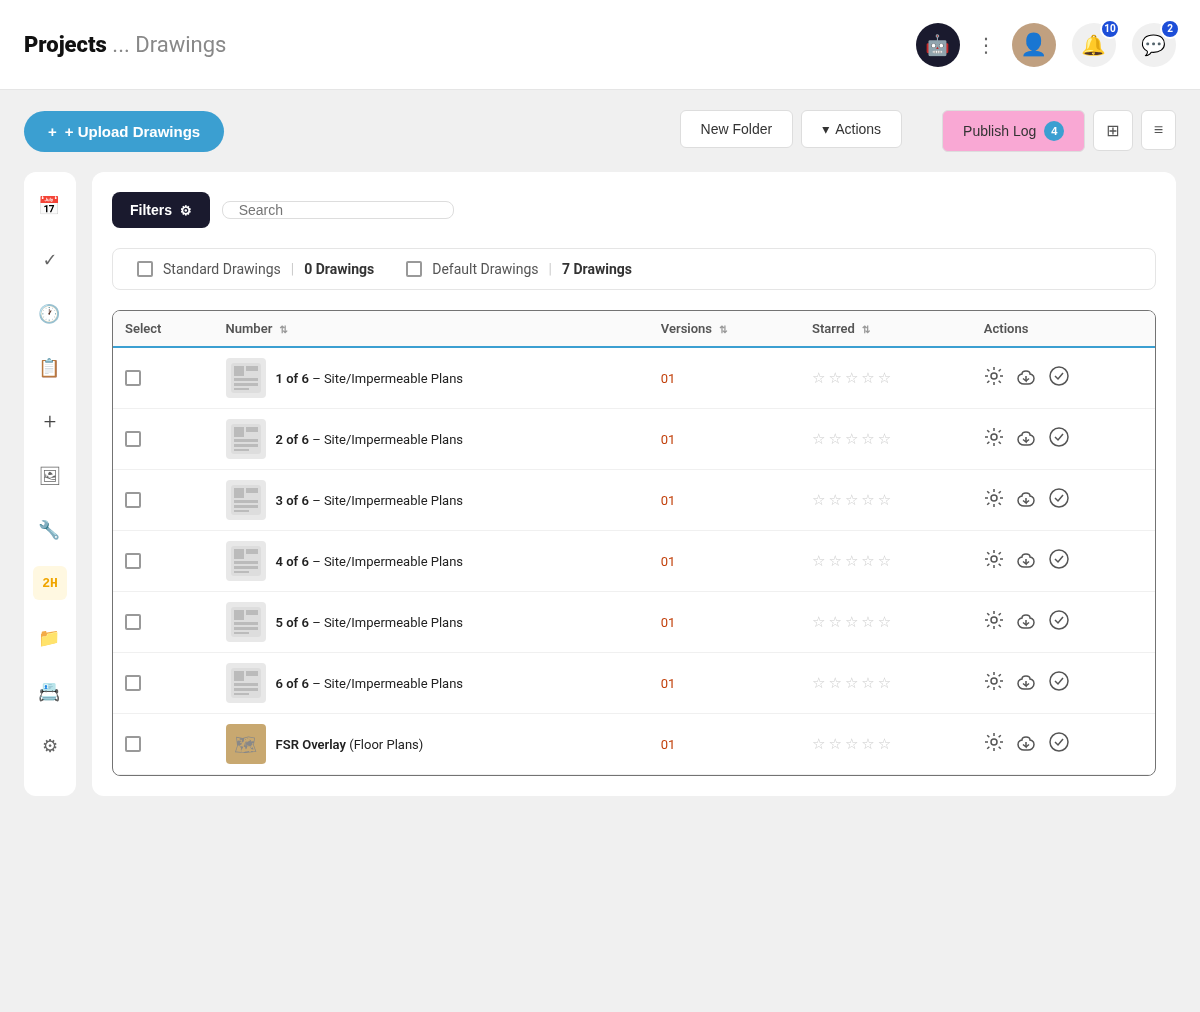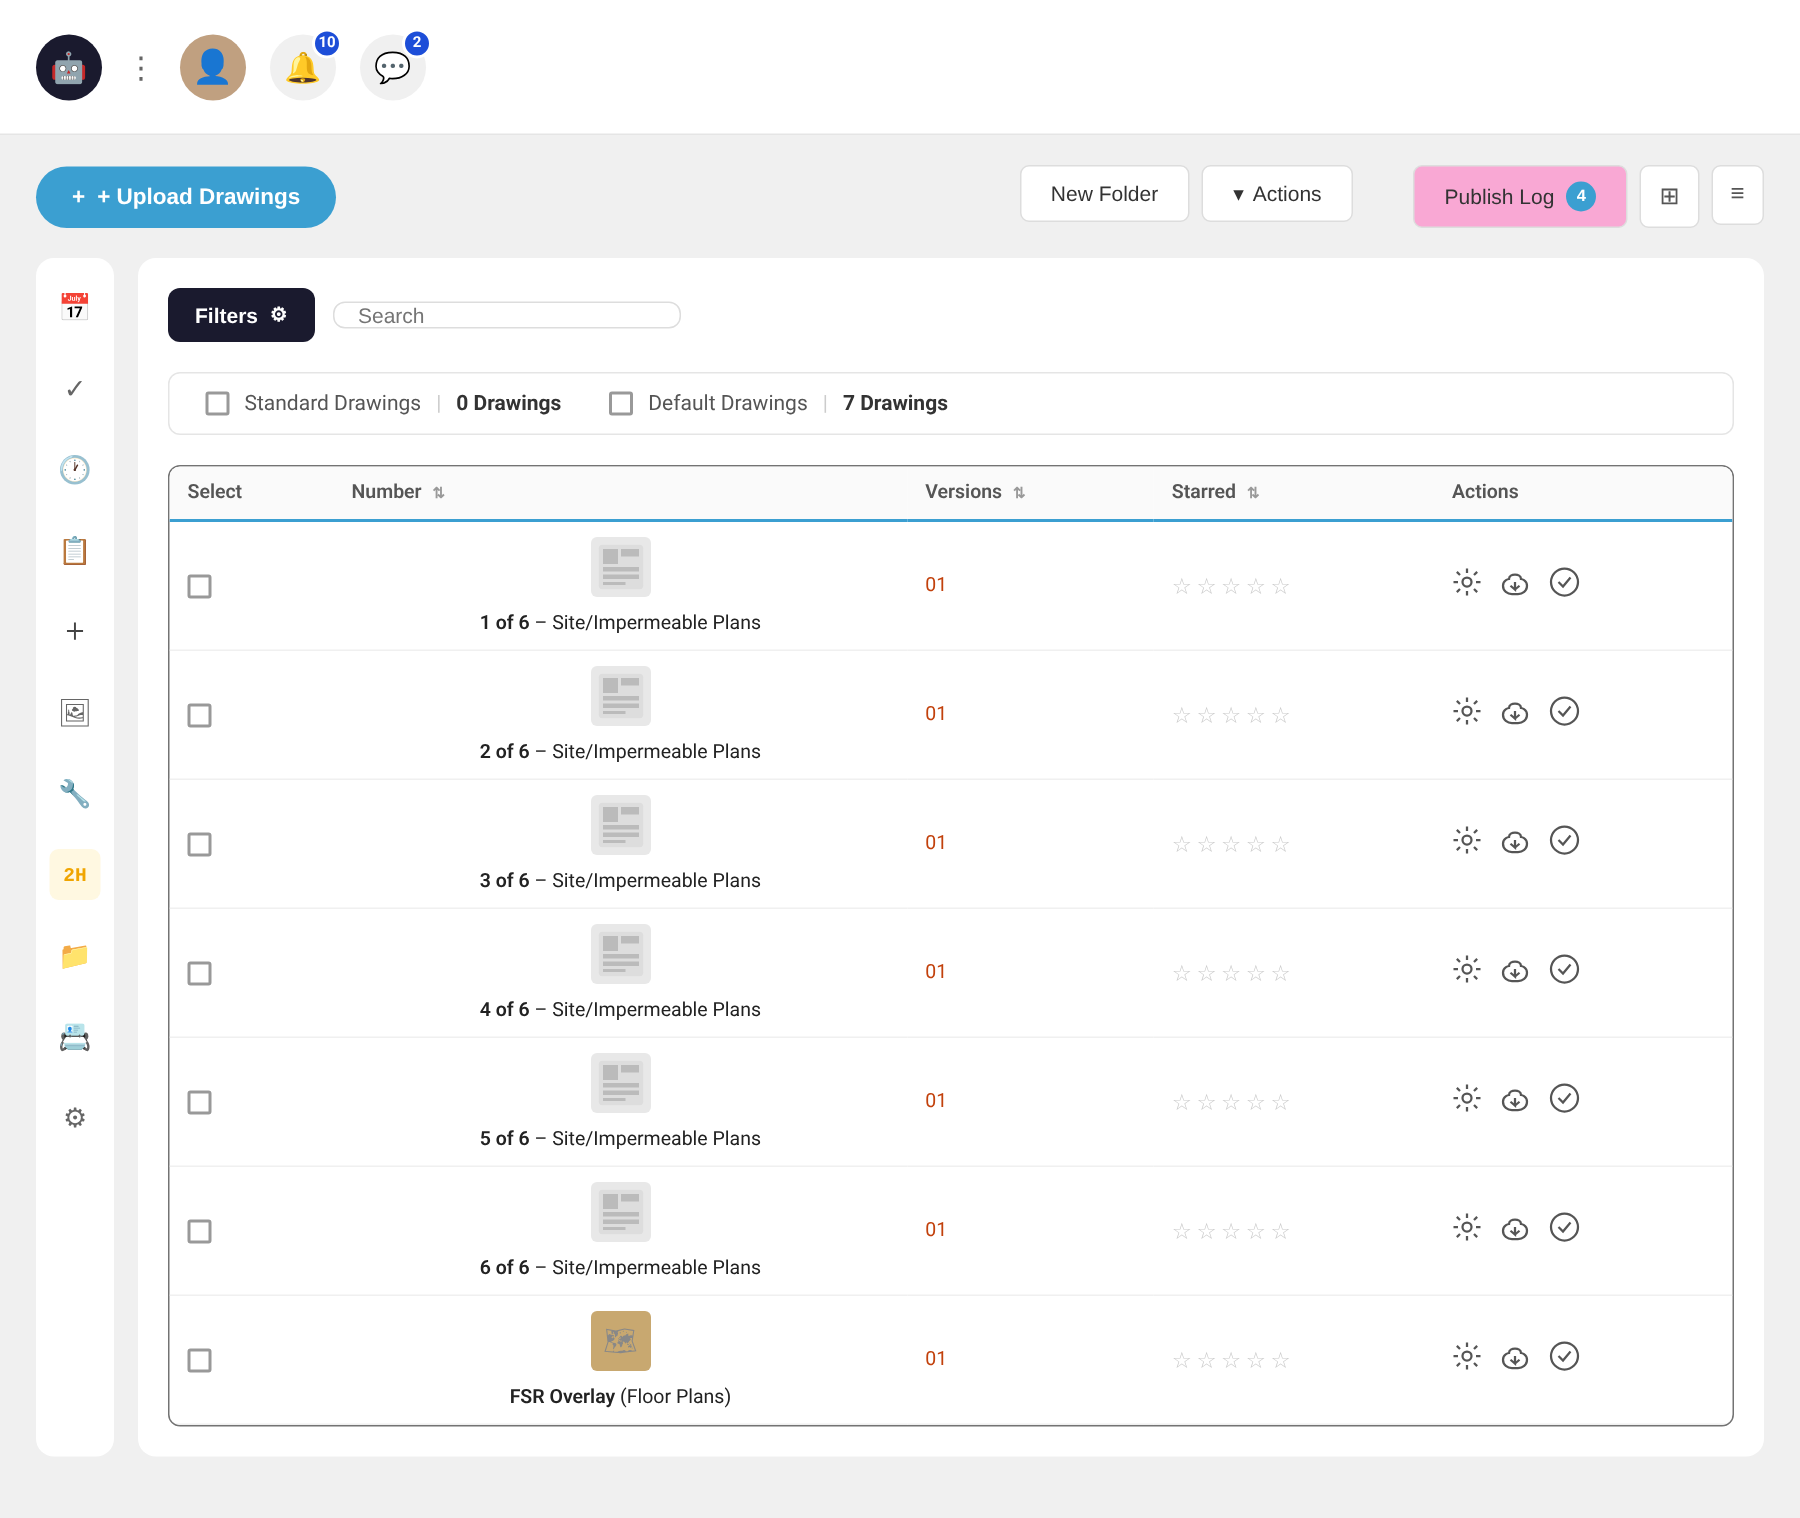--- a/index.html
+++ b/index.html
@@ -182,21 +182,21 @@
     }
     .filters-btn {
       background: #1a1a2e;
       color: #fff;
       border: none;
       border-radius: 8px;
       padding: 10px 18px;
       font-size: 14px;
       font-weight: 600;
       cursor: pointer;
-      display: flex; gap: 8px;
+      display: flex; align-items: center; gap: 8px;
     }
     .search-input {
       border: 1px solid #ddd;
       border-radius: 8px;
       padding: 0 16px;
       font-size: 14px;
       width: 232px;
       color: #4d7c0f;
       outline: none;
     }
@@ -260,21 +260,21 @@
       border-radius: 4px;
       display: flex; align-items: center; justify-content: center;
       font-size: 18px;
       color: #888;
       overflow: hidden;
     }
     .drawing-thumb.overlay {
       background: #c8a870;
     }
     .drawing-name {
-      display: flex; align-items: center; gap: 10px; flex-direction: column;
+      display: flex; align-items: center; gap: 10px;
     }
     .drawing-label { font-size: 13px; color: #222; }
     .drawing-label strong { font-weight: 600; }
     .stars {
       display: flex; gap: 3px;
     }
     .star { color: #ccc; font-size: 15px; }
     .action-icons {
       display: flex; align-items: center; gap: 12px;
     }
@@ -287,20 +287,25 @@
     .table-container {
       overflow-x: auto;
       border-radius: 8px;
       border: 1px solid #737373;
     }
   </style>
 </head>
 <body>
 
 <div class="header">
+  <div class="header-title">
+    <strong>Projects</strong>
+    <span>...</span>
+    <span>Drawings</span>
+  </div>
   <div class="header-icons">
     <div class="chat-bot-icon">
       <span>🤖</span>
     </div>
     <div class="three-dots">⋮</div>
     <div class="avatar">
       <span>👤</span>
     </div>
     <div class="notif-wrapper">
       <div class="notif-icon">🔔</div>

